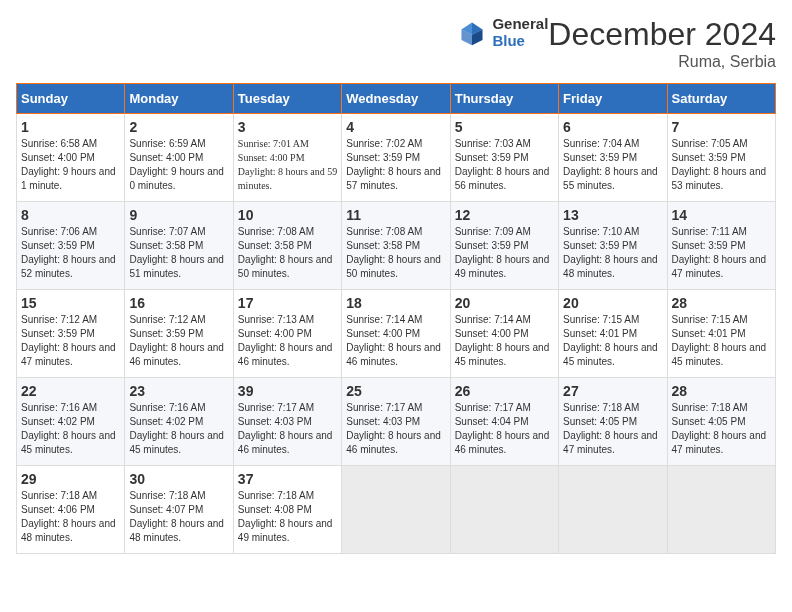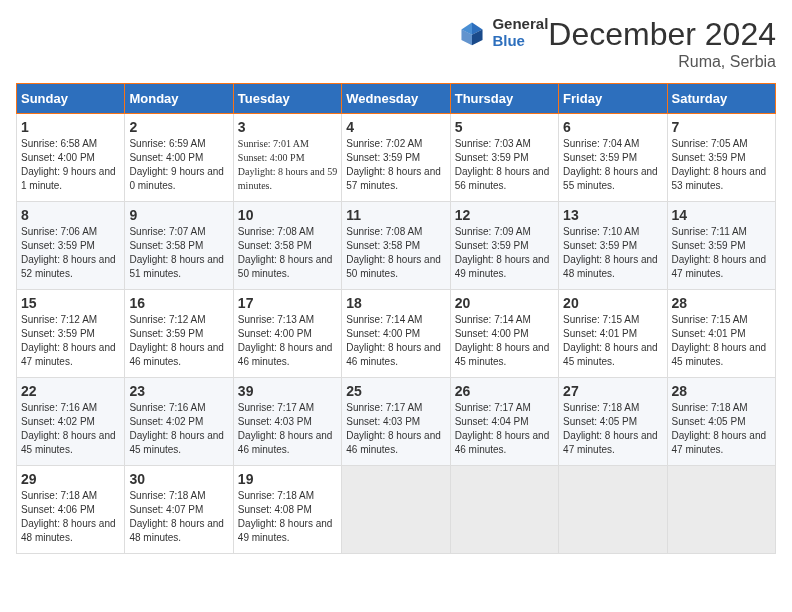--- a/index.html
+++ b/index.html
@@ -323,21 +323,21 @@
 Sunset: 4:06 PM
 Daylight: 8 hours and 48 minutes.</div>
         </td>
         <td>
           <span class="day-num">30</span>
           <div class="day-info" style="white-space: pre-line;">Sunrise: 7:18 AM
 Sunset: 4:07 PM
 Daylight: 8 hours and 48 minutes.</div>
         </td>
         <td>
-          <span class="day-num">19</span>
+          <span class="day-num">37</span>
           <div class="day-info" style="white-space: pre-line;">Sunrise: 7:18 AM
 Sunset: 4:08 PM
 Daylight: 8 hours and 49 minutes.</div>
         </td>
         <td class="empty-cell"></td>
         <td class="empty-cell"></td>
         <td class="empty-cell"></td>
         <td class="empty-cell"></td>
       </tr>
     </tbody>

